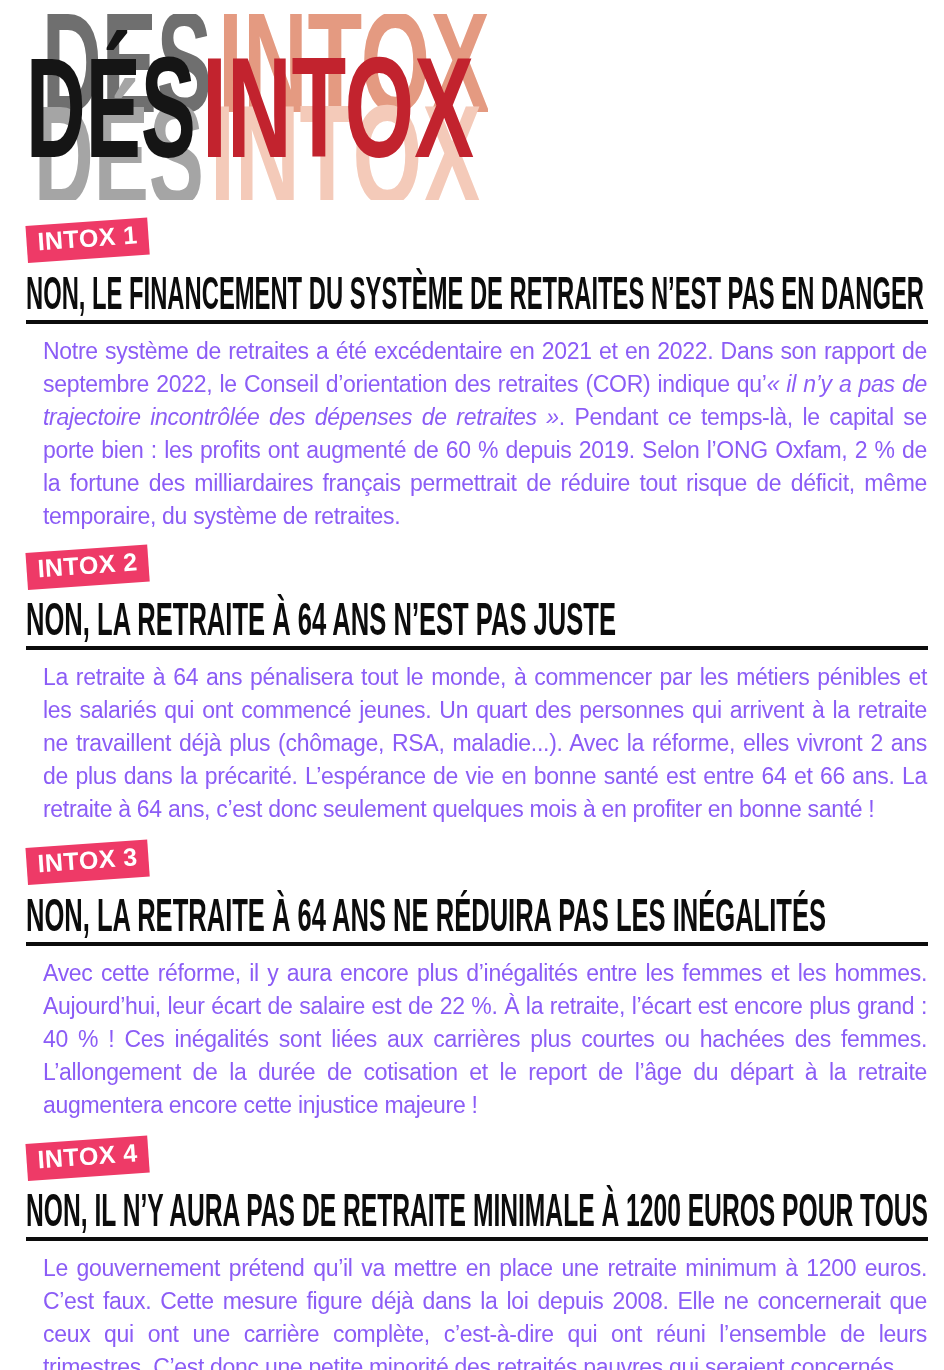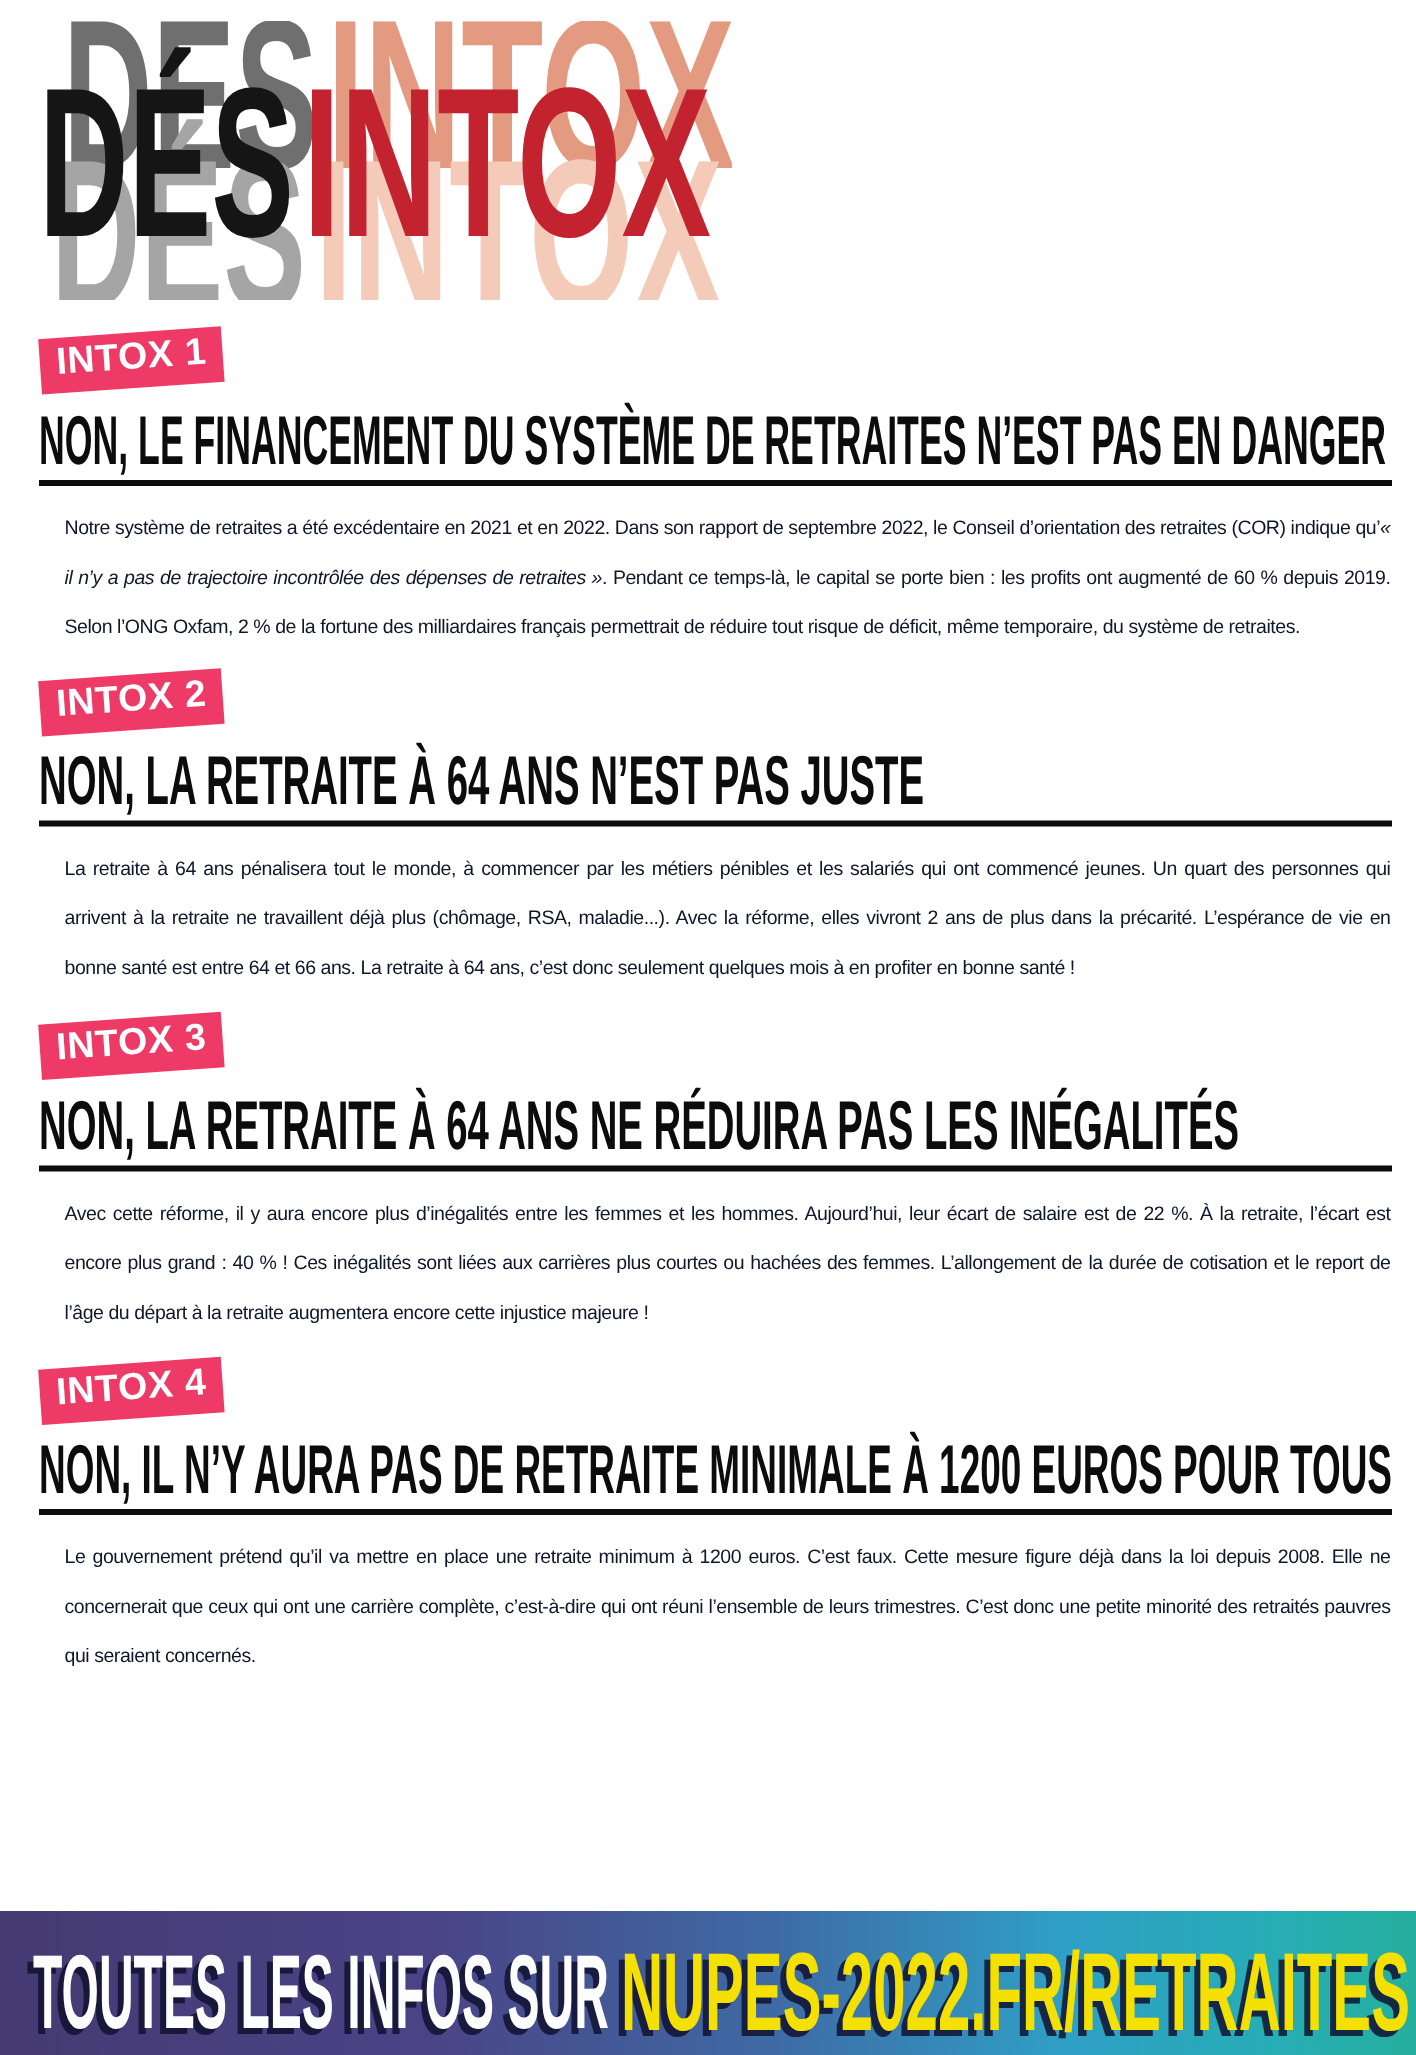--- a/index.html
+++ b/index.html
@@ -41,22 +41,22 @@
     display:inline-block; background:#ee3a67; color:#ffffff;
     font-weight:bold; font-size:25px; line-height:1.1; letter-spacing:0.5px;
     padding:3px 11px 6px; transform:rotate(-4deg); transform-origin:left bottom;
     margin:4px 0 4px 2px;
   }
   .headline-svg { margin-top:2px; }
   .headline-svg text { font-size:46px; fill:#0c0c0c; }
   .rule { width:902px; height:4px; background:#0c0c0c; margin-top:5px; }
   .para {
     margin:11px 0 0 17px; width:884px;
-    font-size:13px; line-height:33px; letter-spacing:-0.3px;
-    text-align:justify; color:#0f172a;
+    font-size:23px; line-height:33px; letter-spacing:-0.3px;
+    text-align:justify; color:#8b5cf6;
   }
   .para em { font-style:italic; }
 
   
   .banner {
     margin-top:auto; flex:0 0 auto; width:944px; height:96px;
     background:linear-gradient(90deg,#453a72 0%,#4a4386 30%,#3e6ba5 55%,#2f9fc6 75%,#27adb5 90%,#25af9e 100%);
   }
   .banner-text-prefix { font-size:70px; fill:#fdfdfd; filter:drop-shadow(-4px 4px 0 rgba(16,18,48,0.85)); }
   .banner-text-link   { font-size:74px; fill:#f5e003; filter:drop-shadow(-4px 4px 0 rgba(16,18,48,0.85)); }

